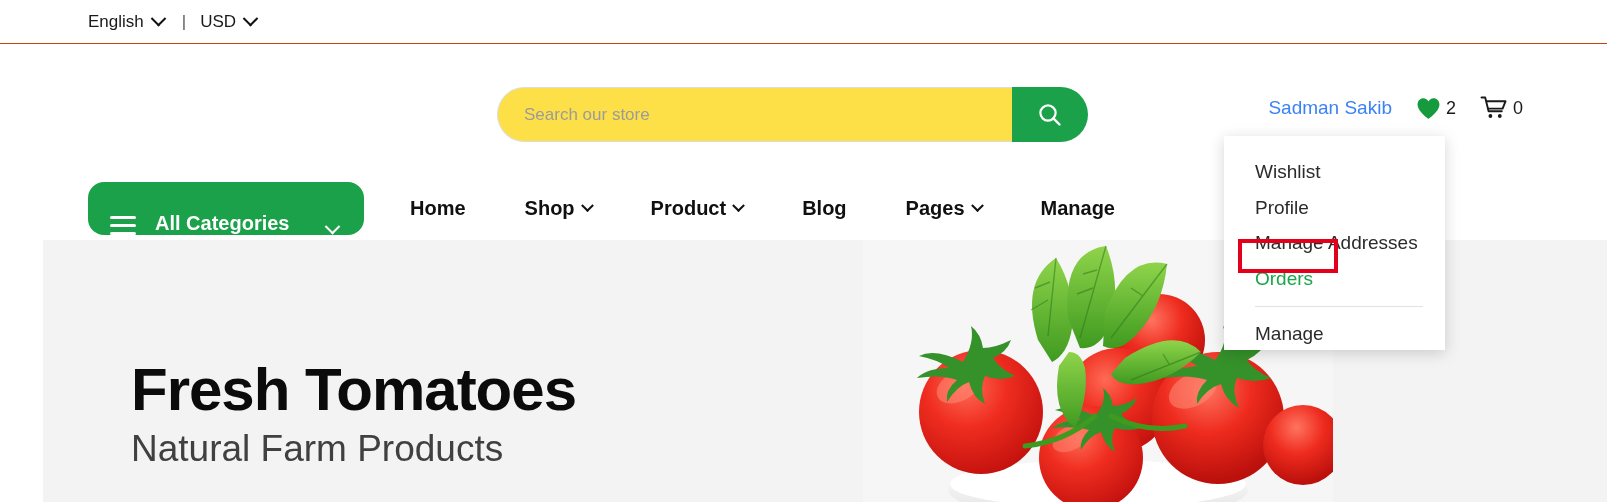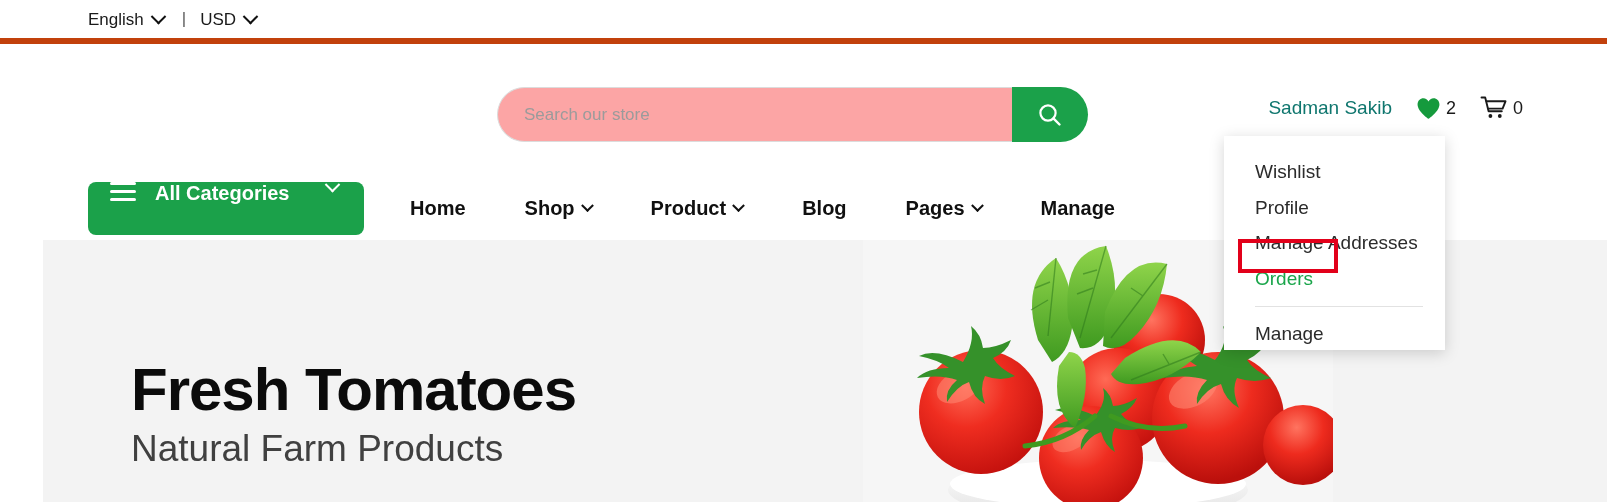--- a/index.html
+++ b/index.html
@@ -7,21 +7,21 @@
     width: 1607px; height: 502px;
     font-family: "Liberation Sans", sans-serif;
     background: #ffffff;
     overflow: hidden;
   }
   .page { position: relative; width: 1607px; height: 502px; background:#fff; }
 
   
   .topbar {
     position: absolute; left:0; top:0; width:1607px; height:44px;
-    border-bottom: 6px solid #c2410c;
+    border-bottom: 1px solid #c2410c;
     background:#fff;
     display:flex; align-items:center;
   }
   .topbar-inner { display:flex; align-items:center; margin-left:88px; gap:0px; }
   .tb-item {
     display:flex; align-items:center; gap:9px;
     font-size:17px; color:#1a1a1a; line-height:1;
   }
   .tb-sep { color:#5a5a5a; font-size:17px; margin:0 14px 0 18px; }
   .chev {
@@ -42,52 +42,52 @@
 
   .searchwrap {
     position:absolute; left:497px; top:43px; width:591px; height:55px;
     display:flex;
   }
   .search-input {
     flex:1; height:55px;
     border:1px solid #dcdcdc; border-right:none;
     border-radius:28px 0 0 28px;
     padding:0 26px; font-size:17px; color:#3c3c3c;
-    background:#fca5a5; outline:none;
+    background:#fde047; outline:none;
     font-family:"Liberation Sans", sans-serif;
   }
   .search-input::placeholder { color:#9b9b9b; }
   .search-btn {
     width:76px; height:55px; background:#1ba14a;
     border:none; border-radius:0 28px 28px 0;
     display:flex; align-items:center; justify-content:center;
     cursor:pointer; padding:0;
   }
 
   .user-area {
     position:absolute; right:84px; top:47px;
     display:flex; align-items:center; gap:24px; height:34px;
   }
-  .user-name { font-size:19px; color:#0f766e; white-space:nowrap; }
+  .user-name { font-size:19px; color:#3b82f6; white-space:nowrap; }
   .icon-group { display:flex; align-items:center; gap:5px; }
   .icon-count { font-size:18px; color:#1a1a1a; }
 
   
   .contact-block {
     position:absolute; right:84px; top:183px;
     text-align:right; line-height:1.42;
   }
   .contact-block div { font-size:17px; color:#1a1a1a; white-space:nowrap; }
 
   
   .navrow { position:absolute; left:0; top:176px; width:1607px; height:64px; background:#fff; }
   .all-cat {
     position:absolute; left:88px; top:6px;
-    width:276px; height:53px; background:#1ba14a; border-radius:8px;
-    display:flex; align-items:flex-start; cursor:pointer;
+    width:276px; height:53px; background:#1ba14a; border-radius:16px;
+    display:flex; align-items:flex-end; cursor:pointer;
   }
   .burger { margin-left:22px; width:26px; display:flex; flex-direction:column; gap:5px; }
   .burger span { display:block; height:3px; background:#fff; border-radius:2px; }
   .all-cat-label {
     margin-left:19px; color:#fff; font-size:20px; font-weight:bold; white-space:nowrap;
   }
   .all-cat .chev { margin-left:auto; margin-right:26px; }
 
   .mainnav {
     position:absolute; left:410px; top:0; height:64px;

